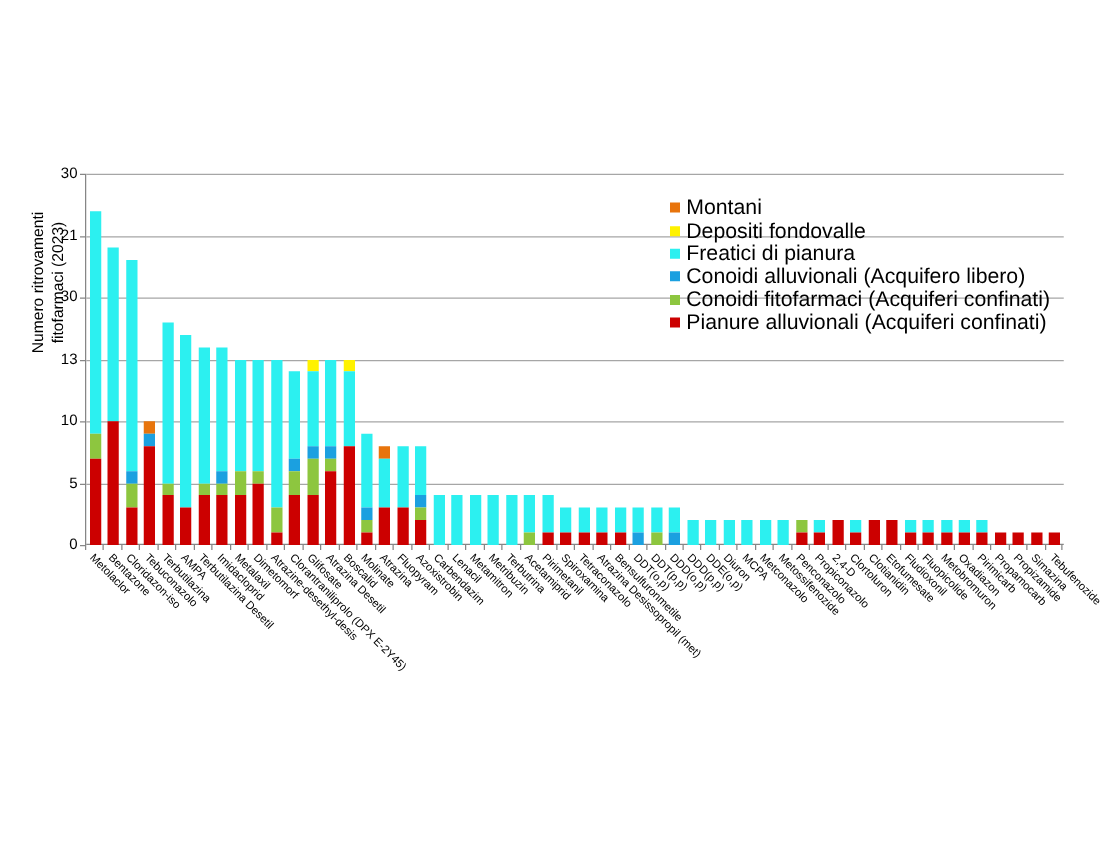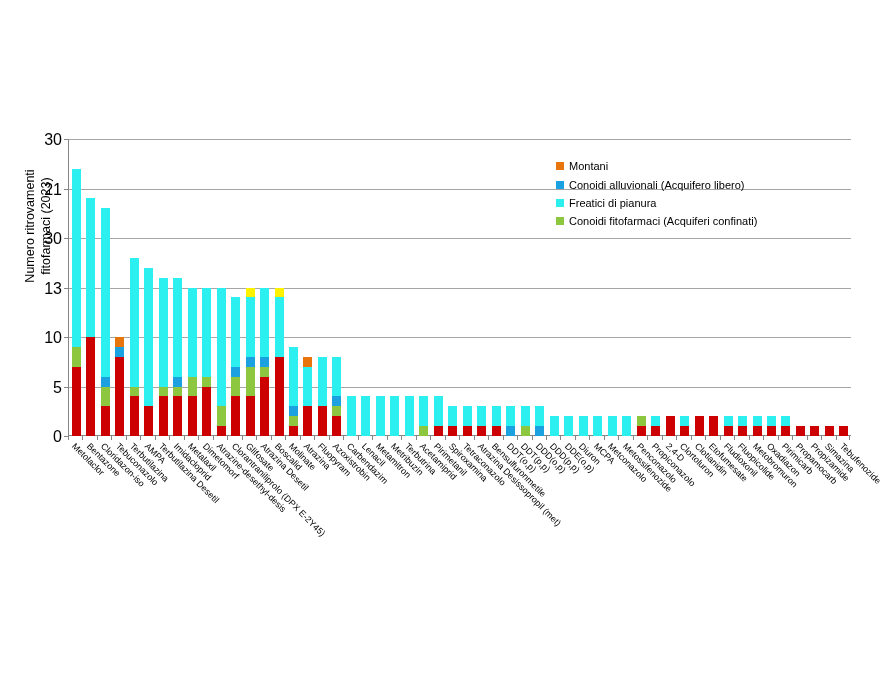--- a/index.html
+++ b/index.html
@@ -36,21 +36,21 @@
     position:absolute;left:0;width:782px;height:1px;
     background:#a6a6a6;
   }
   .axisline{
     position:absolute;left:0;width:782px;height:1px;
     background:#868686;bottom:0;
   }
   .ytick-label{
     position:absolute;
     width:34px;text-align:right;
-    font-size:16px;color:#000;
+    font-size:12px;color:#000;
   }
 
   
   .bars{
     position:absolute;left:0;bottom:0;width:782px;height:297px;
     display:flex;align-items:flex-end;
   }
   .barcol{
     flex:1 1 0;
     height:100%;
@@ -89,22 +89,22 @@
     font-size:9px;
     color:#000;
     white-space:nowrap;
     transform-origin:left top;
     transform:rotate(45deg);
   }
 
   
   .legend{
     position:absolute;
-    left:556px;top:157px;
-    font-size:11px;color:#000;
+    left:536px;top:157px;
+    font-size:17px;color:#000;
   }
   .legrow{
     display:flex;align-items:center;
     height:18.4px;
   }
   .legswatch{
     width:8px;height:8px;margin-right:5px;flex:0 0 auto;
   }
   .legtext{line-height:12px;}
 </style>
@@ -590,26 +590,34 @@
       <div class="xlab" style="left: 762.278px;">Simazina</div>
       <div class="xlab" style="left: 776.759px;">Tebufenozide</div>
     </div>
 
   <div class="legend" id="legend-host">
       <div class="legrow">
         <span class="legswatch" style="background: rgb(232, 116, 12);"></span>
         <span class="legtext">Montani</span>
       </div>
       <div class="legrow">
-        <span class="legswatch" style="background: rgb(27, 160, 224);"></span>
-        <span class="legtext">Conoidi alluvionali (Acquifero libero)</span>
+        <span class="legswatch" style="background: rgb(255, 242, 0);"></span>
+        <span class="legtext">Depositi fondovalle</span>
       </div>
       <div class="legrow">
         <span class="legswatch" style="background: rgb(44, 240, 240);"></span>
         <span class="legtext">Freatici di pianura</span>
       </div>
       <div class="legrow">
+        <span class="legswatch" style="background: rgb(27, 160, 224);"></span>
+        <span class="legtext">Conoidi alluvionali (Acquifero libero)</span>
+      </div>
+      <div class="legrow">
         <span class="legswatch" style="background: rgb(141, 198, 63);"></span>
         <span class="legtext">Conoidi fitofarmaci (Acquiferi confinati)</span>
       </div>
+      <div class="legrow">
+        <span class="legswatch" style="background: rgb(204, 0, 0);"></span>
+        <span class="legtext">Pianure alluvionali (Acquiferi confinati)</span>
+      </div>
     </div>
 
 </div>
 
 </body></html>

